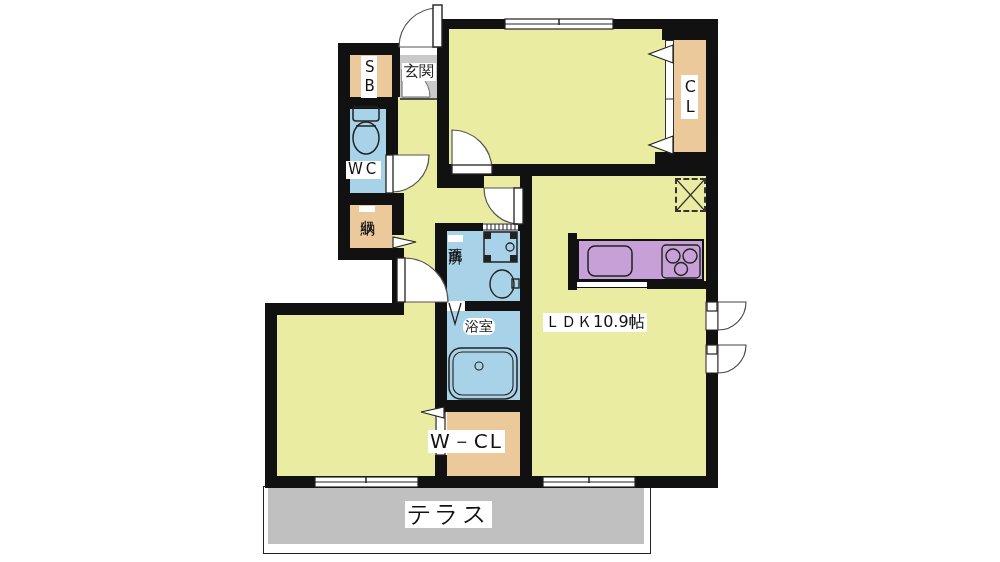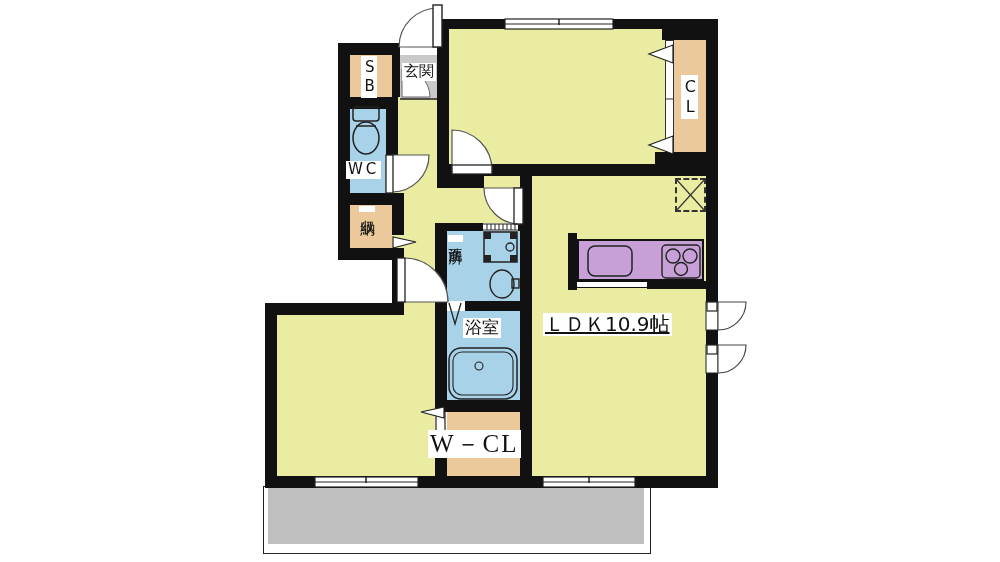--- a/index.html
+++ b/index.html
@@ -211,17 +211,18 @@
       <line x1="705" y1="179" x2="676" y2="211"></line>
     </g>
   </svg>
 
   <span class="lbl v" style="left:681px;top:75px;font-size:16px;">CL</span>
   <span class="lbl v" style="left:361px;top:56px;font-size:15px;">SB</span>
   <span class="lbl" style="left:402px;top:63px;font-size:15px;">玄関</span>
   <span class="lbl" style="left:346px;top:161px;font-size:15px;letter-spacing:3px;">WC</span>
   <span class="lbl v" style="left:359px;top:206px;font-size:15px;">収納</span>
   <span class="lbl v" style="left:448px;top:235px;font-size:14px;">洗面所</span>
-  <span class="lbl" style="left:463px;top:318px;font-size:17px;">浴室</span>
-  <span class="lbl" style="left:428px;top:430px;font-size:25px;letter-spacing:2px;font-family:Liberation Serif, serif;">W－CL</span>
-  <span class="lbl" style="left:543px;top:313px;font-size:20px;text-decoration:underline;">ＬＤＫ10.9帖</span>
+  <span class="lbl" style="left:463px;top:318px;font-size:14px;border-radius:7px;">浴室</span>
+  <span class="lbl" style="left:428px;top:430px;font-size:20px;letter-spacing:2px;">W－CL</span>
+  <span class="lbl" style="left:543px;top:313px;font-size:16px;">ＬＤＫ10.9帖</span>
+  <span class="lbl" style="left:405px;top:501px;font-size:24px;letter-spacing:3px;">テラス</span>
 
 </div>
 
 </body></html>

